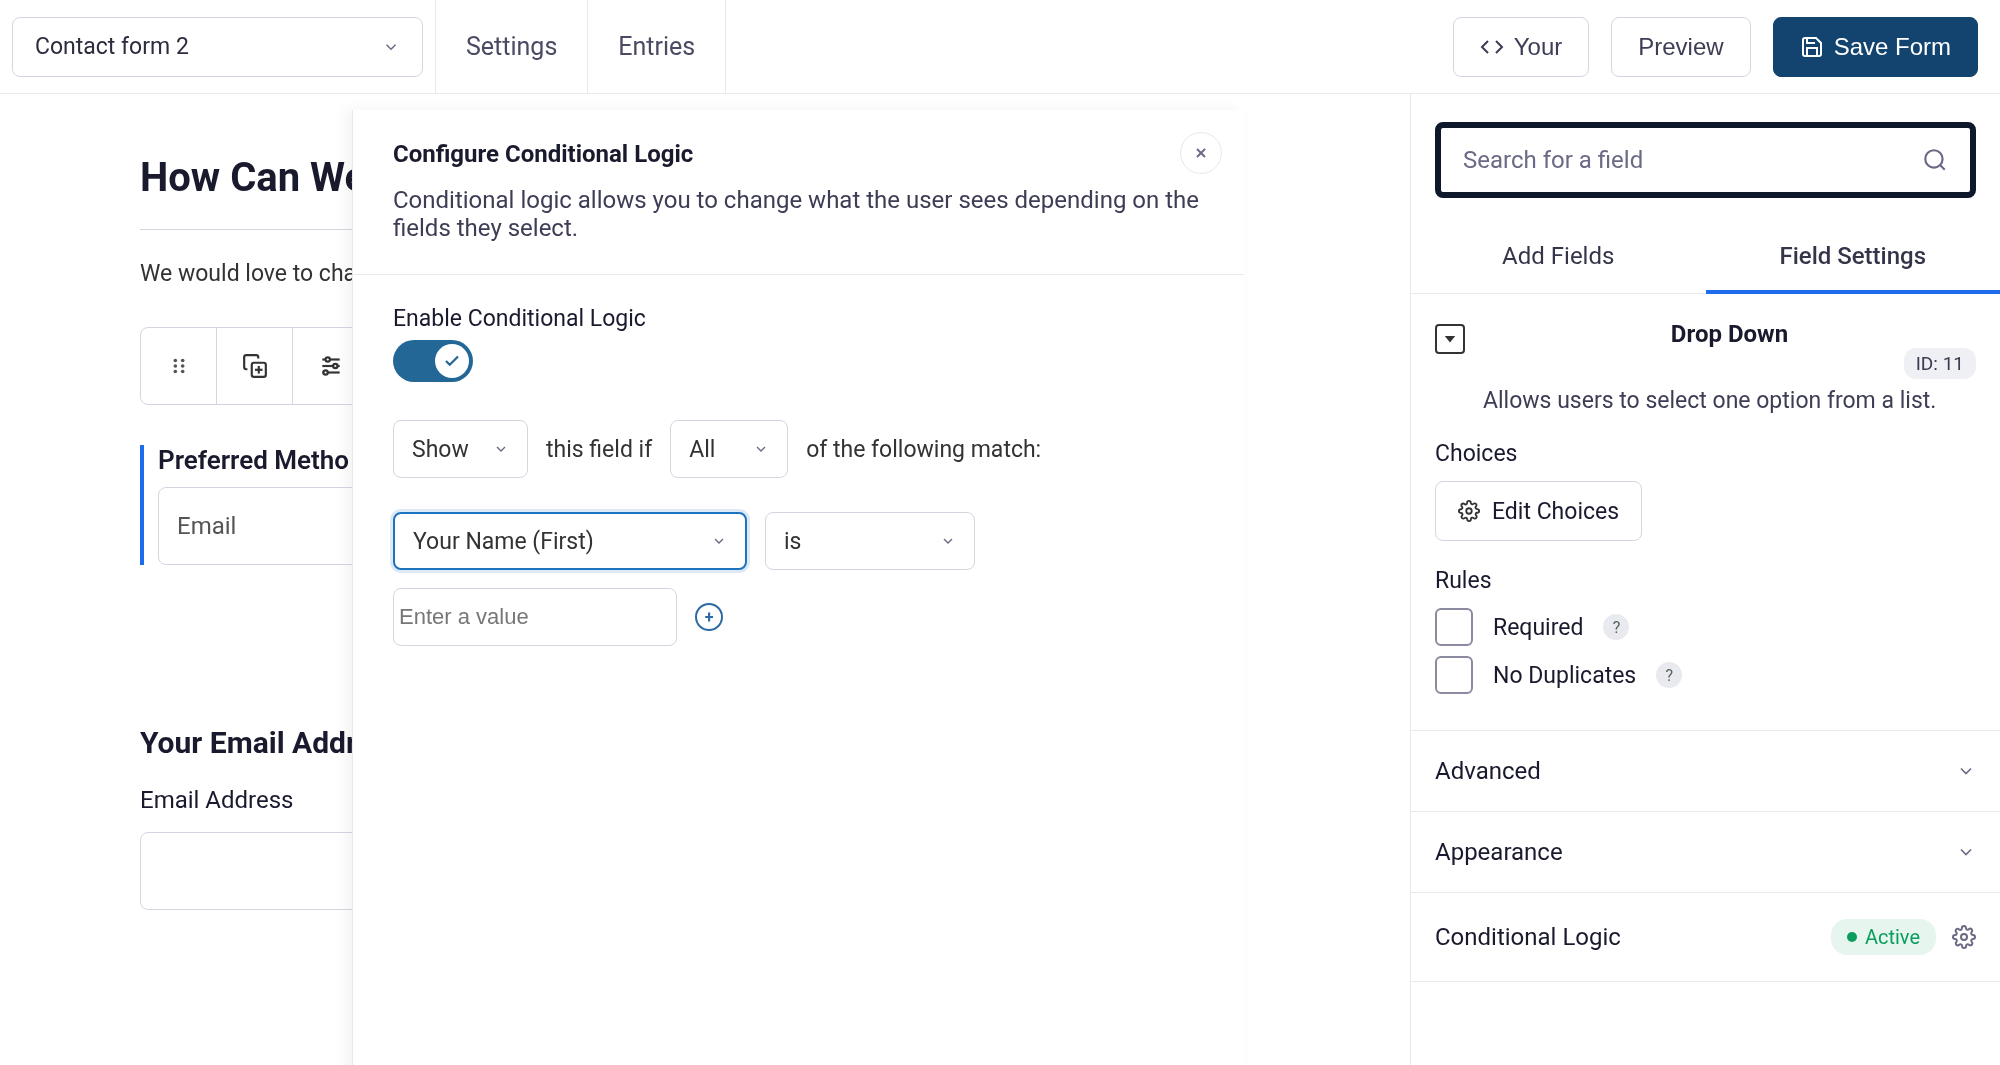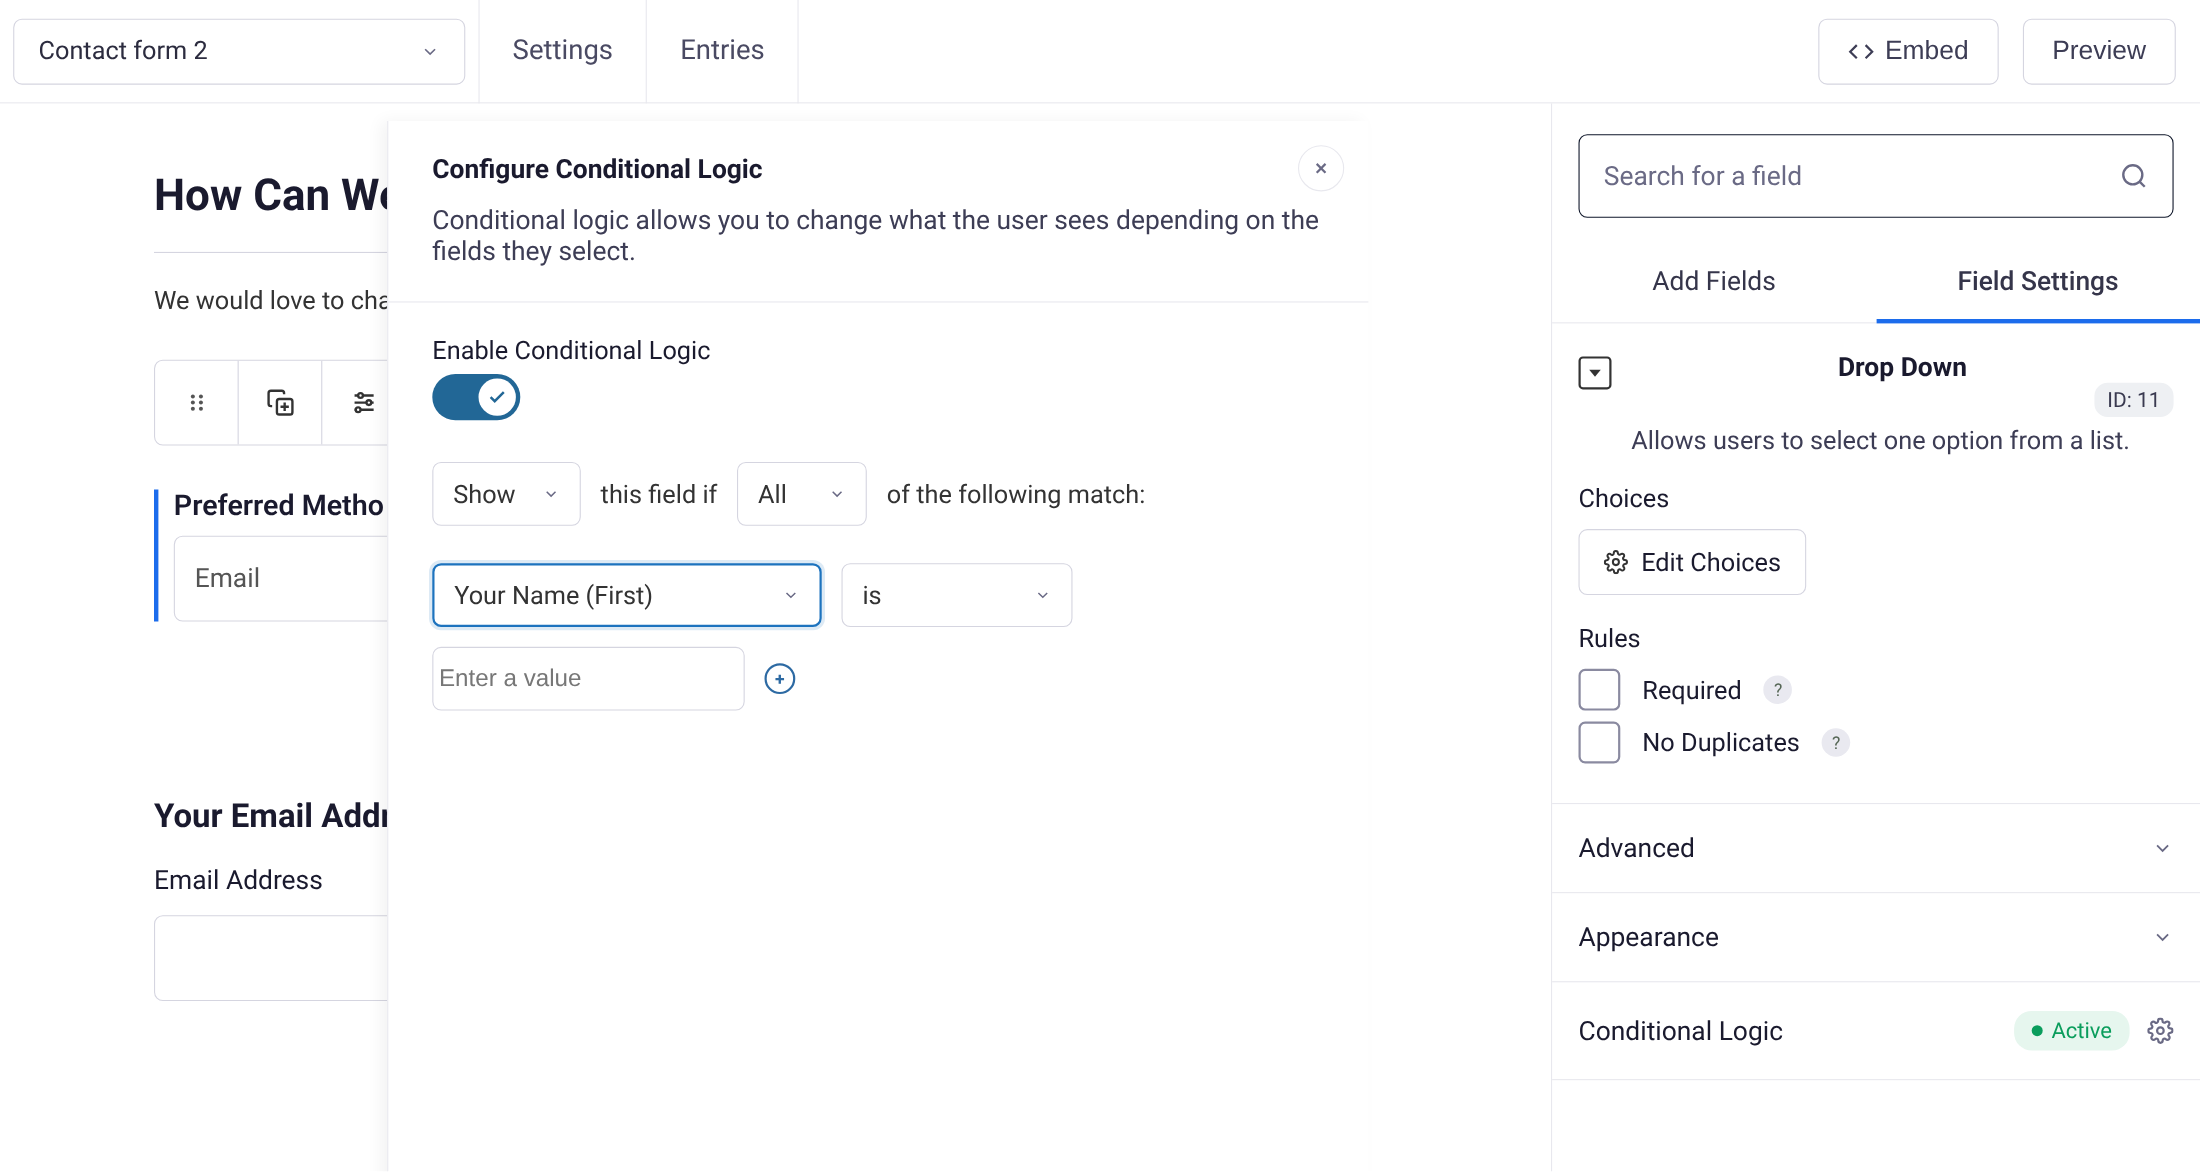--- a/index.html
+++ b/index.html
@@ -47,21 +47,21 @@
 .sel.w-all { width: 118px; }
 .sel.w-field { width: 354px; border: 2px solid #1d73be; box-shadow: 0 0 0 3px rgba(29,115,190,0.15); }
 .sel.w-op { width: 210px; }
 .val-input { width: 284px; height: 58px; border: 1px solid #d5d5e0; border-radius: 8px; padding: 0 5px; font-size: 22px; }
 .val-input::placeholder { color: #777; }
 .rule-text { font-size: 23px; color: #333; }
 .add-rule { width: 28px; height: 28px; border: 2px solid #2d6aa3; border-radius: 50%; display:flex; align-items:center; justify-content:center; color:#2d6aa3; font-weight:700; }
 
 .sidebar { width: 590px; border-left: 1px solid #e8e8ee; display:flex; flex-direction:column; }
 .search-wrap { padding: 28px 24px 24px 24px; }
-.search-box { height: 76px; border: 1px solid #0f172a; border-radius: 8px; display:flex; align-items:center; padding: 0 22px; color:#6a6a85; font-size:24px; }
+.search-box { height: 76px; border: 6px solid #0f172a; border-radius: 8px; display:flex; align-items:center; padding: 0 22px; color:#6a6a85; font-size:24px; }
 .search-box .spacer { flex:1; }
 .side-tabs { display:flex; }
 .side-tab { flex:1; text-align:center; padding: 20px 0; font-size: 24px; color: #35354a; border-bottom: 1px solid #e8e8ee; cursor:pointer; }
 .side-tab.active { border-bottom: 4px solid #1c6cec; font-weight: 500; }
 
 .section { padding: 26px 24px; border-bottom: 1px solid #e8e8ee; }
 .fieldtype-row { display:flex; gap: 18px; align-items:flex-start; }
 .ft-icon { width: 30px; height: 30px; border: 2px solid #333; border-radius: 4px; display:flex; align-items:center; justify-content:center; margin-top:4px; }
 .ft-title { font-size: 24px; font-weight: 700; }
 .ft-desc { font-size: 23px; color: #3d3d55; margin-top: 8px; }
@@ -98,24 +98,34 @@
   <div class="nav-tab">Entries</div>
   <div class="tab-sep"></div>
   <div class="spacer"></div>
   <button class="btn">
     <span>
         <svg width="24" height="24" viewBox="0 0 24 24" fill="none" stroke="currentColor" stroke-width="2">
           <polyline points="16 18 22 12 16 6"></polyline>
           <polyline points="8 6 2 12 8 18"></polyline>
         </svg>
       </span>
-    <span>Embed</span>
+    <span>Your</span>
   </button>
   <button class="btn">
     <span>Preview</span>
+  </button>
+  <button class="btn primary">
+    <span>
+        <svg width="24" height="24" viewBox="0 0 24 24" fill="none" stroke="currentColor" stroke-width="2">
+          <path d="M19 21H5a2 2 0 0 1-2-2V5a2 2 0 0 1 2-2h11l5 5v11a2 2 0 0 1-2 2z"></path>
+          <polyline points="17 21 17 13 7 13 7 21"></polyline>
+          <polyline points="7 3 7 8 15 8"></polyline>
+        </svg>
+      </span>
+    <span>Save Form</span>
   </button>
 </div>
 
 <div class="main">
   <div class="canvas-wrap">
     <div class="canvas-inner">
       <div class="form-title">How Can We</div>
       <div class="title-rule"></div>
       <div class="form-subtitle">We would love to chat</div>
 

